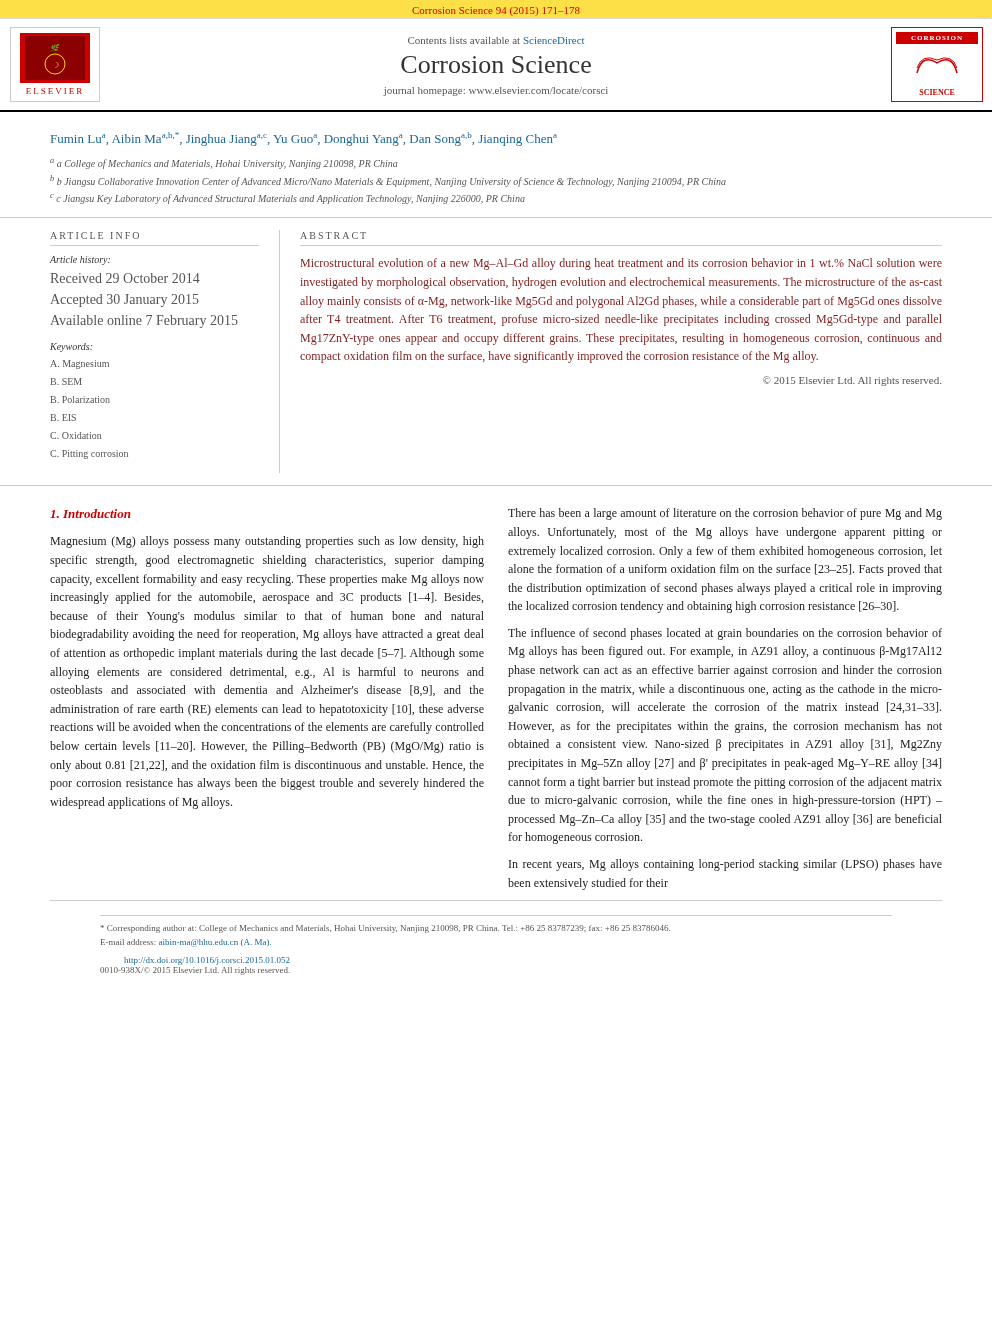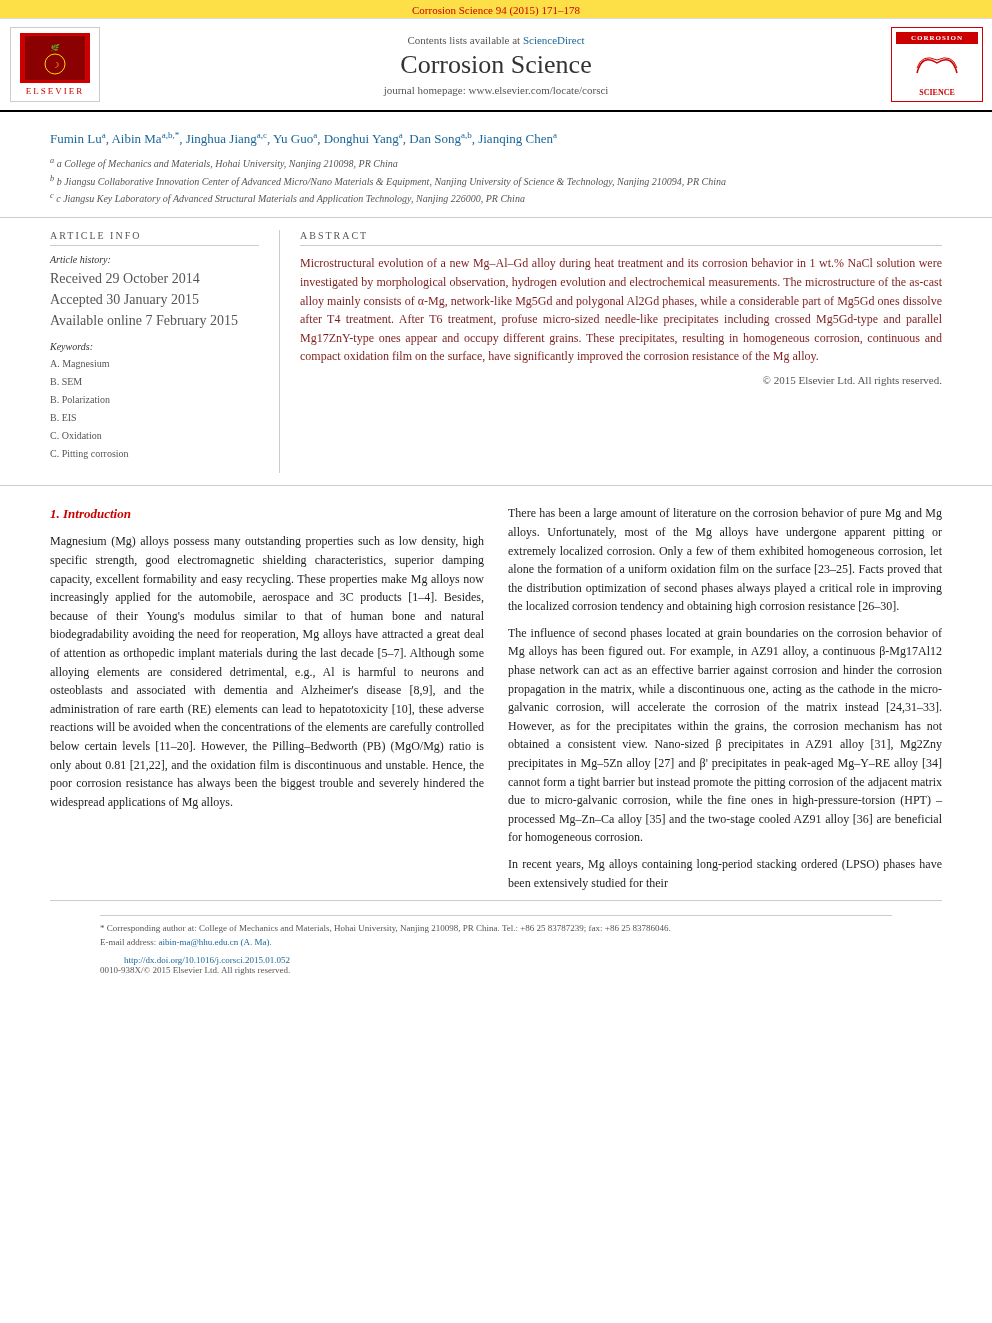--- a/index.html
+++ b/index.html
@@ -337,21 +337,21 @@
   <div class="two-col-body">
 
     <div class="body-col">
       <div class="section-heading">1. Introduction</div>
       <p>Magnesium (Mg) alloys possess many outstanding properties such as low density, high specific strength, good electromagnetic shielding characteristics, superior damping capacity, excellent formability and easy recycling. These properties make Mg alloys now increasingly applied for the automobile, aerospace and 3C products [1–4]. Besides, because of their Young's modulus similar to that of human bone and natural biodegradability avoiding the need for reoperation, Mg alloys have attracted a great deal of attention as orthopedic implant materials during the last decade [5–7]. Although some alloying elements are considered detrimental, e.g., Al is harmful to neurons and osteoblasts and associated with dementia and Alzheimer's disease [8,9], and the administration of rare earth (RE) elements can lead to hepatotoxicity [10], these adverse reactions will be avoided when the concentrations of the elements are carefully controlled below certain levels [11–20]. However, the Pilling–Bedworth (PB) (MgO/Mg) ratio is only about 0.81 [21,22], and the oxidation film is discontinuous and unstable. Hence, the poor corrosion resistance has always been the biggest trouble and severely hindered the widespread applications of Mg alloys.</p>
     </div>
 
     <div class="body-col">
       <p>There has been a large amount of literature on the corrosion behavior of pure Mg and Mg alloys. Unfortunately, most of the Mg alloys have undergone apparent pitting or extremely localized corrosion. Only a few of them exhibited homogeneous corrosion, let alone the formation of a uniform oxidation film on the surface [23–25]. Facts proved that the distribution optimization of second phases always played a critical role in improving the localized corrosion tendency and obtaining high corrosion resistance [26–30].</p>
       <p>The influence of second phases located at grain boundaries on the corrosion behavior of Mg alloys has been figured out. For example, in AZ91 alloy, a continuous β-Mg17Al12 phase network can act as an effective barrier against corrosion and hinder the corrosion propagation in the matrix, while a discontinuous one, acting as the cathode in the micro-galvanic corrosion, will accelerate the corrosion of the matrix instead [24,31–33]. However, as for the precipitates within the grains, the corrosion mechanism has not obtained a consistent view. Nano-sized β precipitates in AZ91 alloy [31], Mg2Zny precipitates in Mg–5Zn alloy [27] and β' precipitates in peak-aged Mg–Y–RE alloy [34] cannot form a tight barrier but instead promote the pitting corrosion of the adjacent matrix due to micro-galvanic corrosion, while the fine ones in high-pressure-torsion (HPT) –processed Mg–Zn–Ca alloy [35] and the two-stage cooled AZ91 alloy [36] are beneficial for homogeneous corrosion.</p>
-      <p>In recent years, Mg alloys containing long-period stacking ordered (LPSO) phases have been extensively studied for their</p>
+      <p>In recent years, Mg alloys containing long-period stacking similar (LPSO) phases have been extensively studied for their</p>
     </div>
   </div>
 
   <div class="footer-info">
     <div class="corresponding-note">
       <span>* Corresponding author at: College of Mechanics and Materials, Hohai University, Nanjing 210098, PR China. Tel.: +86 25 83787239; fax: +86 25 83786046.</span><br>
       <span>E-mail address:</span>
       <span style="color:#1a6699;">aibin-ma@hhu.edu.cn (A. Ma).</span>
     </div>
     <div style="margin-top:6px;margin-left:24px;">

